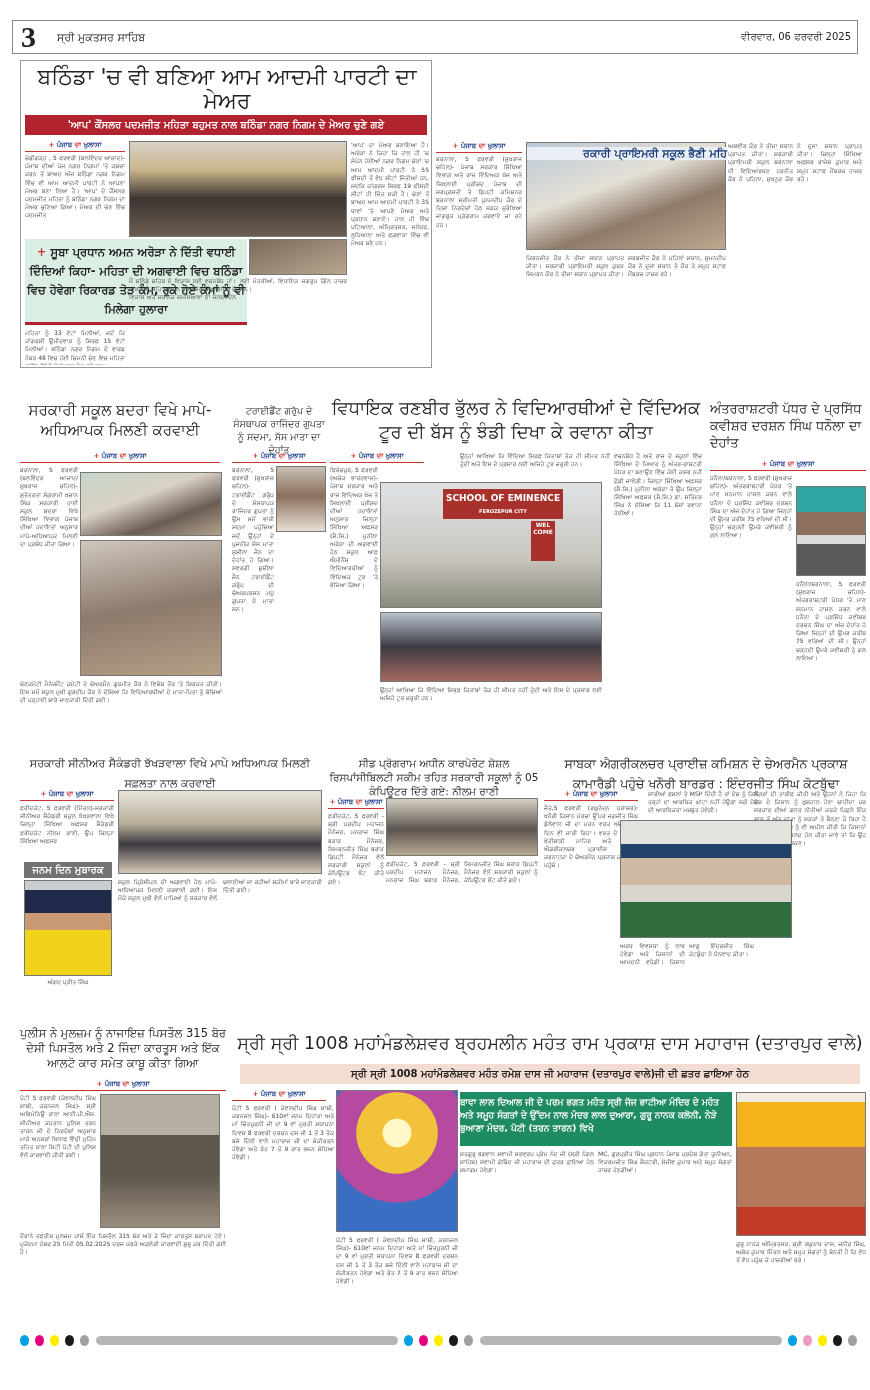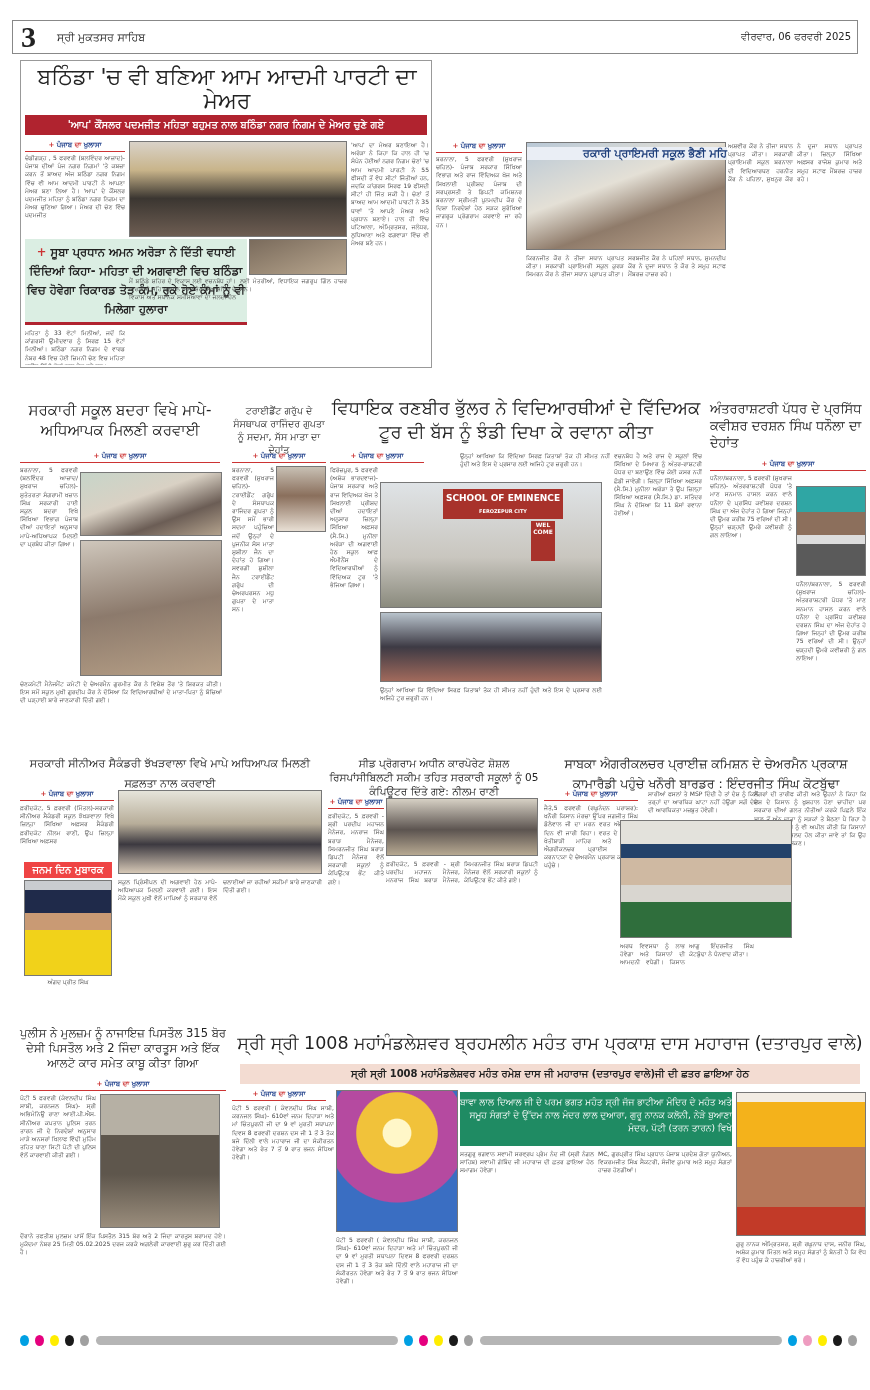--- a/index.html
+++ b/index.html
@@ -15,23 +15,23 @@
 .redbar{background:#b0232f;color:#fff;text-align:center;font-weight:bold}
 .byline{font-size:7px;color:#1d3e8a;font-weight:bold;text-align:center;border-bottom:1.5px solid #c33;padding-bottom:2px}
 .byline .r{color:#c33}
 .col{font-size:6px;line-height:8.2px;color:#444;text-align:justify;overflow:hidden}
 .photo{background:linear-gradient(135deg,#8a7f72,#c9b9a2 40%,#6e6a64 70%,#a89884);border:1px solid #777}
 .ph-blue{background:linear-gradient(160deg,#b9c8d6,#e4e0d6 40%,#8f7b6a 65%,#c0a890)}
 .ph-green{background:linear-gradient(160deg,#c7d5c9,#d9d1c4 40%,#6b5d55 70%,#b3a28d)}
 .callout{background:#dbeee3;border-bottom:3px solid #b0232f}
 .callout p{font-size:11.5px;font-weight:bold;text-align:center;line-height:19px;color:#222}
 .callout .plus{color:#c33}
-.green{background:#1f8b63;color:#fff;font-weight:normal;text-align:right}
+.green{background:#1f8b63;color:#fff;font-weight:bold;text-align:left}
 .pinkbar{background:#f3dcd2;text-align:center;font-weight:bold}
-.bday{background:#ef4444;color:#fff;font-weight:bold;text-align:center}
+.bday{background:#737373;color:#fff;font-weight:bold;text-align:center}
 .regbar{height:9px;background:#b5b5b5;border-radius:5px}
 .dot{width:9px;height:11px;border-radius:50%}
 </style>
 </head>
 <body>
 
 <div class="abs masthead">
   <div class="abs pgno">3</div>
   <div class="abs city">ਸ੍ਰੀ ਮੁਕਤਸਰ ਸਾਹਿਬ</div>
   <div class="abs date">ਵੀਰਵਾਰ, 06 ਫਰਵਰੀ 2025</div>

